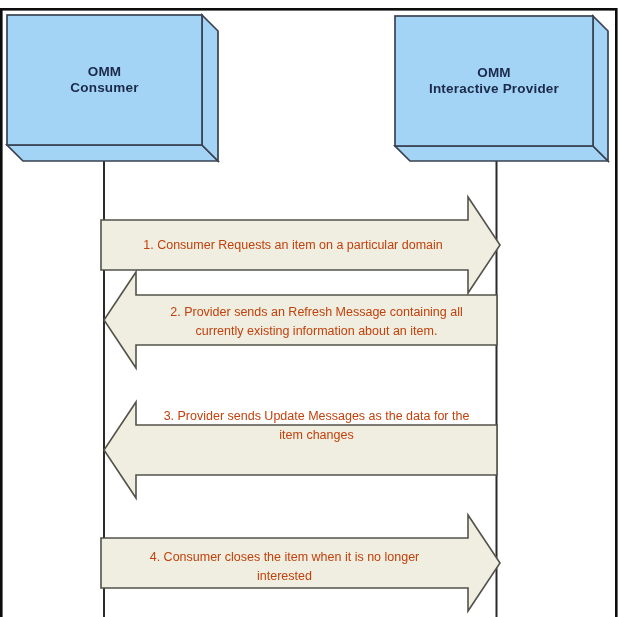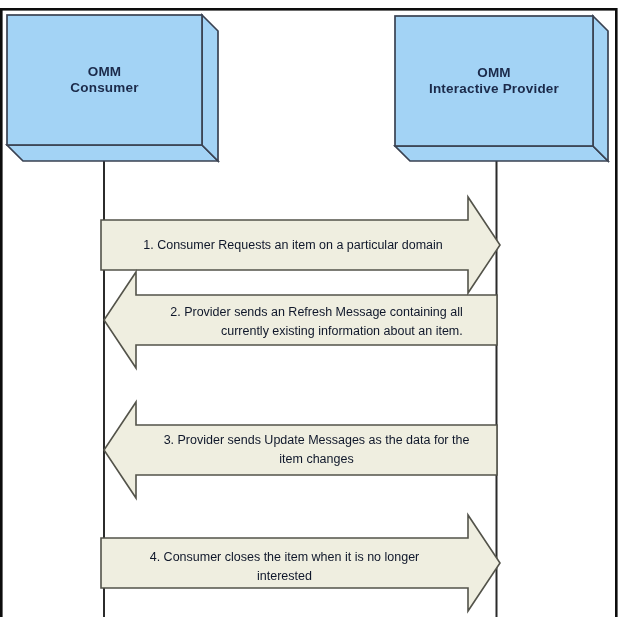--- a/index.html
+++ b/index.html
@@ -25,21 +25,21 @@
   .node-label {
     font-weight: bold;
     font-size: 13.5px;
     line-height: 1.18;
     color: #1b2a4a;
     letter-spacing: 0.2px;
   }
   .msg-label {
     font-size: 12.5px;
     line-height: 1.5;
-    color: #0f172a;
+    color: #c2410c;
   }
 </style>
 </head>
 <body>
 
 <div class="stage">
 
   <svg width="620" height="617" viewBox="0 0 620 617">
 
     <rect x="1.3" y="1.3" width="615" height="610.5" fill="none" stroke-width="2.6" stroke="#0d0d0d"></rect>
@@ -69,22 +69,22 @@
   </svg>
 
   <div class="label node-label" style="left:7px; top:7px; width:195px; height:130px;">OMM
 Consumer</div>
 
   <div class="label node-label" style="left:395px; top:8px; width:198px; height:130px;">OMM
 Interactive Provider</div>
 
   <div class="label msg-label" style="left:103px; top:211px; width:380px; height:52px;">1. Consumer Requests an item on a particular domain</div>
 
-  <div class="label msg-label" style="left:136px; top:286px; width:361px; height:56px;text-align:right;">2. Provider sends an Refresh Message containing all
+  <div class="label msg-label" style="left:136px; top:286px; width:361px; height:56px;">2. Provider sends an Refresh Message containing all
 currently existing information about an item.</div>
 
-  <div class="label msg-label" style="left:136px; top:416px; width:361px; height:52px;">3. Provider sends Update Messages as the data for the
+  <div class="label msg-label" style="left:136px; top:392px; width:361px; height:52px;">3. Provider sends Update Messages as the data for the
 item changes</div>
 
   <div class="label msg-label" style="left:101px; top:529px; width:367px; height:60px;">4. Consumer closes the item when it is no longer
 interested</div>
 
 </div>
 
 </body></html>

